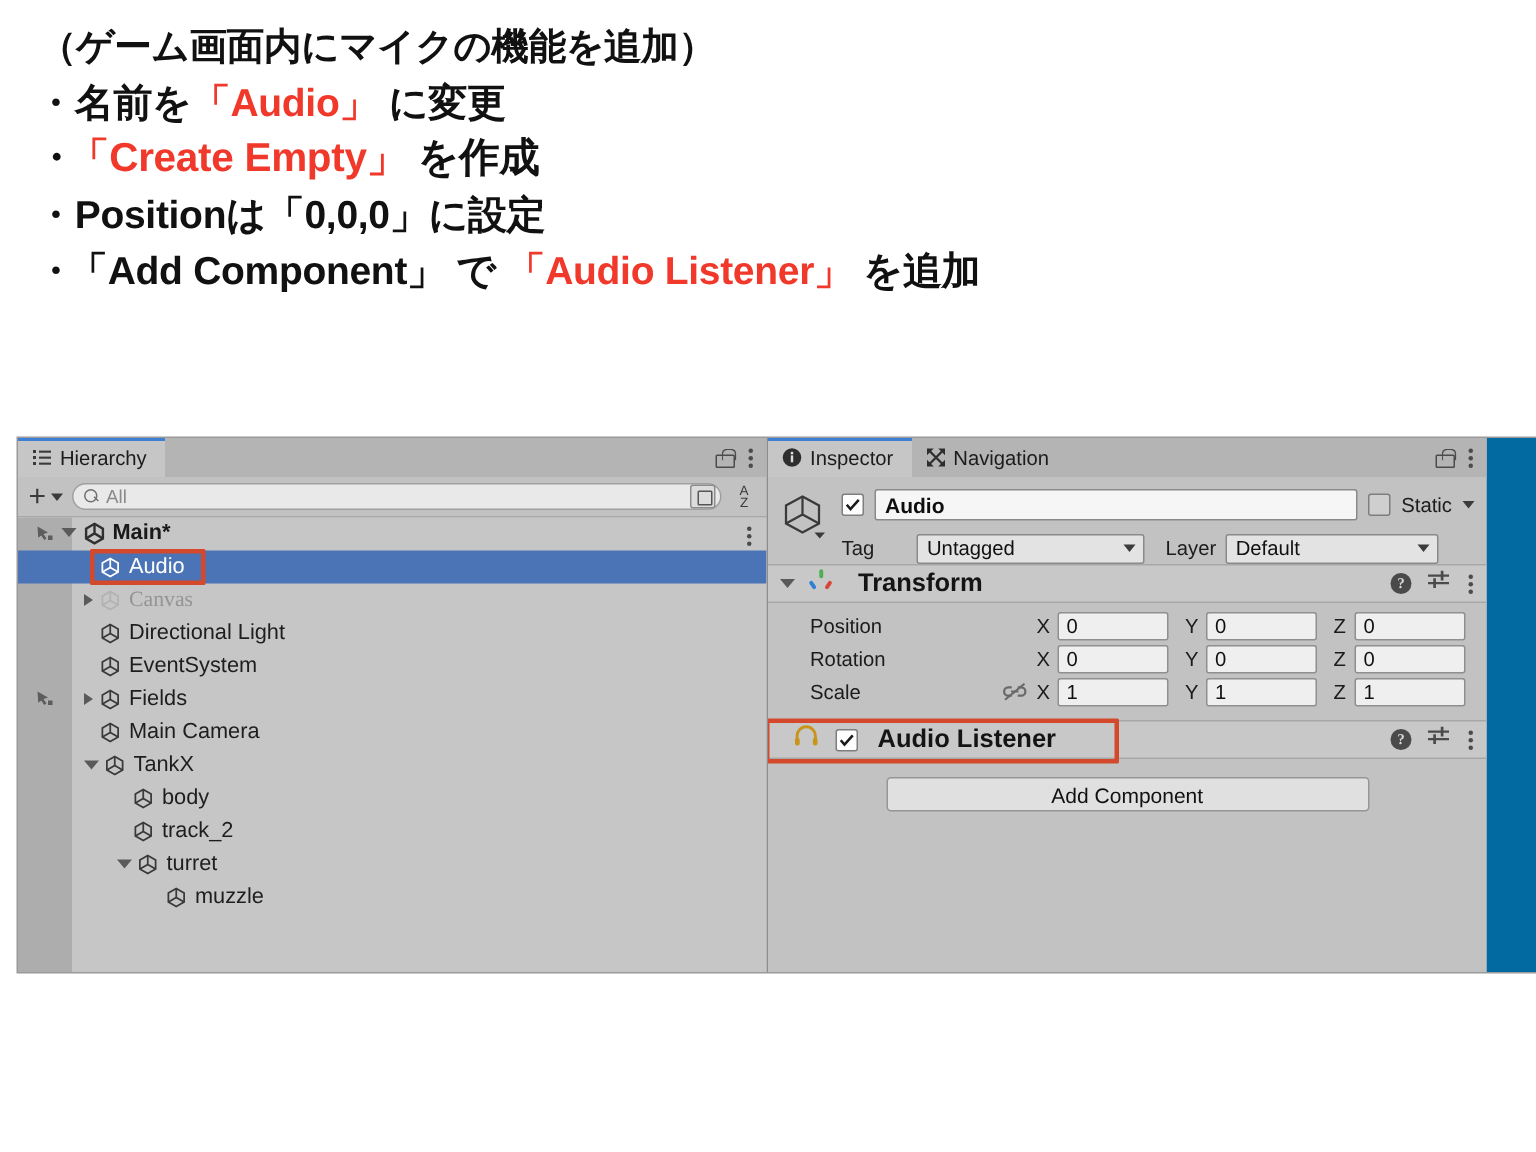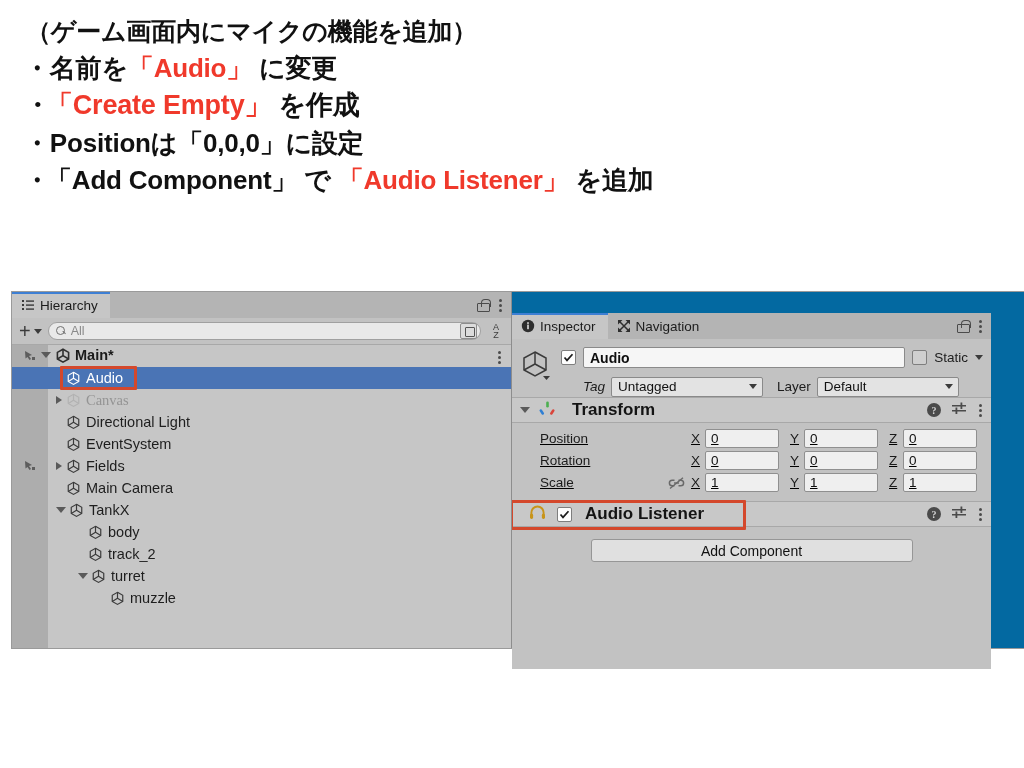--- a/index.html
+++ b/index.html
@@ -38,21 +38,21 @@
     left: 12px; top: 292px;
     width: 1016px; height: 356px;
     background: #0369a1;
     display: flex;
     box-shadow: 0 0 0 1px #9a9a9a;
   }
 
   
   .panel { height: 100%; position: relative; background: #c2c2c2; }
   #hierarchy-panel { width: 500px; border-right: 1px solid #8d8d8d; }
-  #inspector-panel { width: 479px; margin-top: 21px; }
+  #inspector-panel { width: 479px; }
 
   
   .tab-bar {
     height: 26px; background: #b4b4b4;
     display: flex; align-items: stretch;
     position: relative;
   }
   .tab {
     display: flex; align-items: center; gap: 5px;
     padding: 0 12px 0 9px;
@@ -219,21 +219,21 @@
   .comp-title { font-size: 17px; font-weight: bold; color: #141414; }
   .comp-right { margin-left:auto; display:flex; align-items:center; gap: 11px; }
   .help-icon {
     width:14px;height:14px;border-radius:50%;background:#4a4a4a;color:#d8d8d8;
     font-size:10px;font-weight:bold;display:flex;align-items:center;justify-content:center;
     font-family:"Liberation Serif", serif;
   }
 
   
   .comp-body { background: #c2c2c2; padding: 4px 9px 8px 0; }
-  .tr-row { height: 22px; display: flex; align-items: center; text-decoration: underline; }
+  .tr-row { height: 22px; display: flex; align-items: center; }
   .tr-label { width: 156px; padding-left: 28px; font-size: 13.5px; color: #1b1b1b; }
   .axis-lbl { font-size: 13.5px; color:#1b1b1b; width: 14px; text-align:left; }
   .num-field {
     width: 74px; height: 19px; background: #efefef; border: 1px solid #8f8f8f;
     border-radius: 2px; font-size: 13.5px; color: #101010;
     display:flex; align-items:center; padding-left: 5px; margin-right: 11px;
   }
   .num-field.last { margin-right: 0; }
   .link-icon { width: 17px; height: 13px; margin-right: 6px; opacity:.85;}
 
@@ -500,21 +500,21 @@
                 </svg>
             </span>
             <span class="name-field">
               <span>Audio</span>
             </span>
             <span class="chk empty"></span>
             <span class="static-lbl">Static</span>
             <span class="mini-caret"></span>
           </div>
           <div class="head-row2">
-            <span class="fld-lbl" style="width:44px;text-align:right;font-style:italic;">Tag</span>
+            <span class="fld-lbl" style="width:44px;">Tag</span>
             <span class="dropdown" id="tag-dropdown">
               <span>Untagged</span>
               <span class="mini-caret"></span>
             </span>
             <span class="fld-lbl" style="margin-left:8px;">Layer</span>
             <span class="dropdown" id="layer-dropdown">
               <span>Default</span>
               <span class="mini-caret"></span>
             </span>
           </div>

